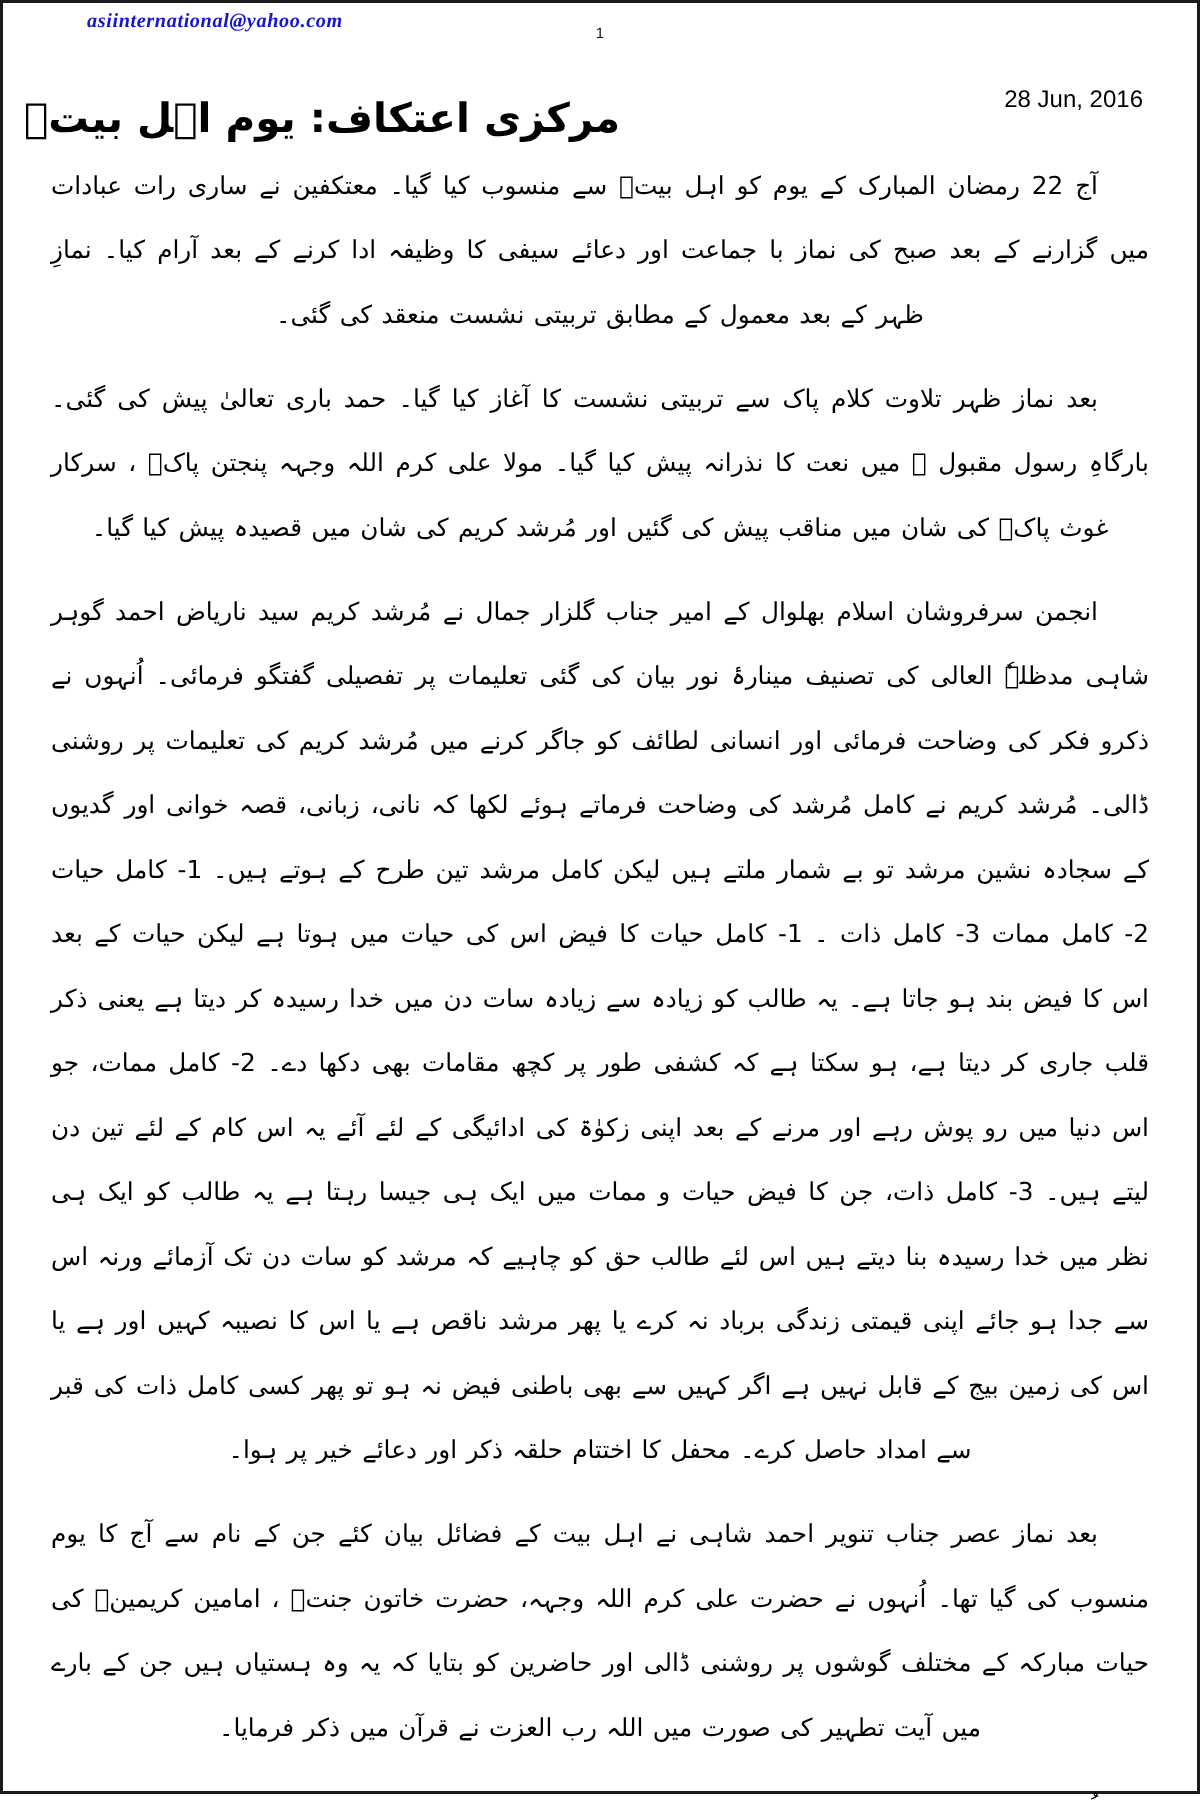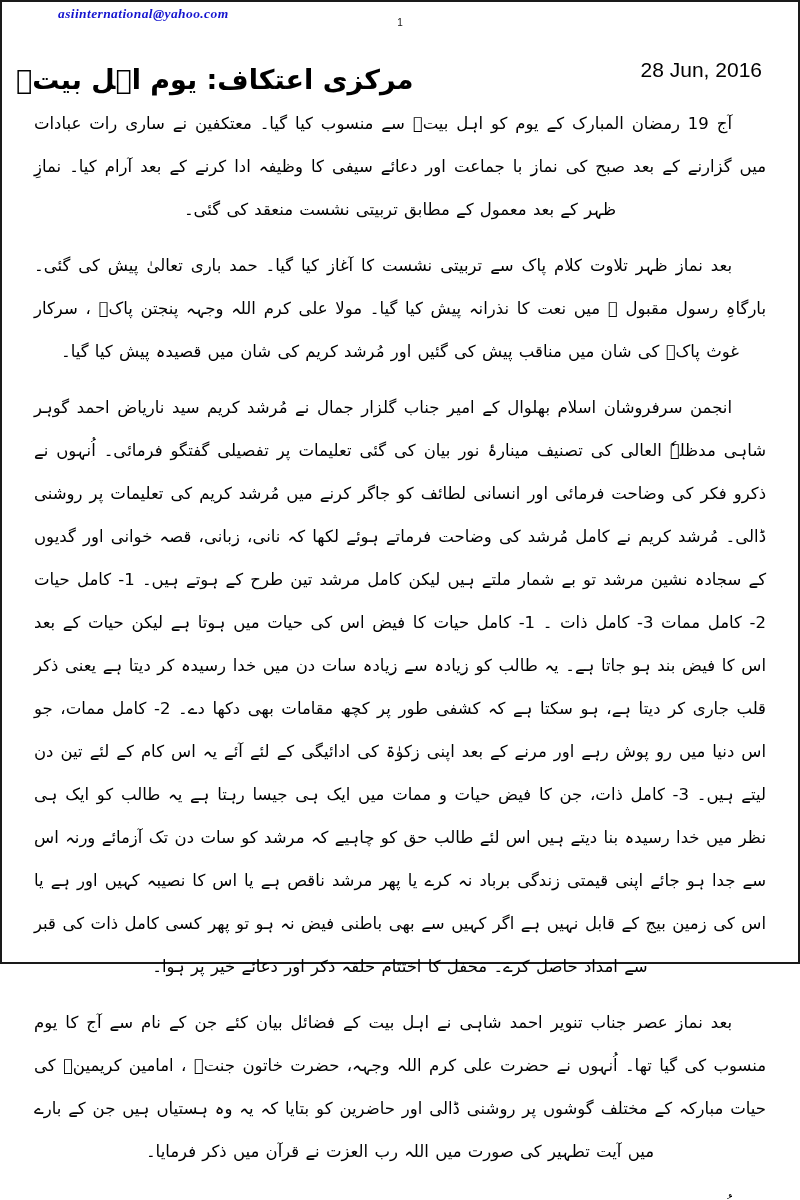--- a/index.html
+++ b/index.html
@@ -14,21 +14,21 @@
     overflow: hidden;
     font-family: "Liberation Serif", "DejaVu Serif", serif;
     color: #000000;
   }
 
   
   .page {
     position: relative;
     box-sizing: border-box;
     width: 800px;
-    height: 964px;
+    height: 1196px;
     background: #ffffff;
     border: 2px solid #1a1a1a;
     padding: 4px 14px 0 14px;
   }
 
   
   .topbar {
     position: relative;
     height: 34px;
     direction: ltr;
@@ -74,21 +74,21 @@
   .titlerow {
     position: relative;
     height: 62px;
     direction: ltr;
   }
   .doc-date {
     position: absolute;
     right: 22px;
     top: 18px;
     font-family: "Liberation Sans", "DejaVu Sans", sans-serif;
-    font-size: 21px;
+    font-size: 16px;
     font-weight: 500;
     color: #000;
     white-space: nowrap;
     margin-left: 40px;
   }
   .doc-title {
     position: absolute;
     left: 0; right: 0;
     top: 6px;
     text-align: left;
@@ -133,21 +133,21 @@
     <div class="page-num">1</div>
   </div>
 
   <div class="titlerow">
     <div class="doc-date">28 Jun, 2016</div>
     <h1 class="doc-title">مرکزی اعتکاف:  یوم اہل بیتؑ</h1>
   </div>
 
   <div class="body-col">
 
-    <p class="para">آج 19 رمضان المبارک کے یوم کو اہل بیتؑ سے منسوب کیا گیا۔ معتکفین نے ساری رات عبادات میں گزارنے کے بعد صبح کی نماز با جماعت  اور دعائے سیفی کا وظیفہ ادا کرنے کے بعد آرام کیا۔  نمازِ ظہر کے بعد معمول کے مطابق تربیتی نشست منعقد کی گئی۔</p>
+    <p class="para">آج 22 رمضان المبارک کے یوم کو اہل بیتؑ سے منسوب کیا گیا۔ معتکفین نے ساری رات عبادات میں گزارنے کے بعد صبح کی نماز با جماعت  اور دعائے سیفی کا وظیفہ ادا کرنے کے بعد آرام کیا۔  نمازِ ظہر کے بعد معمول کے مطابق تربیتی نشست منعقد کی گئی۔</p>
 
     <p class="para">بعد نماز ظہر تلاوت کلام پاک سے تربیتی نشست کا آغاز کیا گیا۔ حمد باری تعالیٰ پیش کی گئی۔ بارگاہِ رسول مقبول ﷺ میں نعت کا نذرانہ پیش کیا گیا۔ مولا علی کرم اللہ وجہہ پنجتن پاکؑ ، سرکار غوث پاکؓ کی شان میں مناقب پیش کی گئیں اور مُرشد کریم کی شان میں قصیدہ پیش کیا گیا۔</p>
 
     <p class="para"><span>انجمن سرفروشان اسلام بھلوال کے امیر جناب گلزار جمال نے مُرشد کریم سید ناریاض احمد گوہر شاہی مدظلہٗ العالی کی تصنیف </span><span class="hl-blue">مینارۂ نور</span><span> بیان کی گئی تعلیمات پر تفصیلی گفتگو فرمائی۔ اُنہوں نے ذکرو فکر کی وضاحت فرمائی اور انسانی لطائف کو جاگر کرنے میں مُرشد کریم کی تعلیمات پر روشنی ڈالی۔ مُرشد کریم نے کامل مُرشد کی وضاحت فرماتے ہوئے لکھا کہ نانی، زبانی، قصہ خوانی اور گدیوں کے سجادہ نشین مرشد تو بے شمار ملتے ہیں لیکن کامل مرشد تین طرح کے ہوتے ہیں۔  1-     کامل حیات   2- کامل ممات   3-  کامل ذات ۔   1- کامل حیات کا فیض اس کی حیات میں ہوتا ہے لیکن حیات کے بعد اس کا فیض بند ہو جاتا ہے۔ یہ طالب کو زیادہ سے زیادہ سات  دن میں خدا رسیدہ کر دیتا ہے یعنی ذکر قلب جاری کر دیتا ہے، ہو سکتا ہے کہ کشفی طور پر کچھ مقامات بھی دکھا دے۔   2- کامل ممات، جو اس دنیا میں رو پوش رہے اور مرنے کے بعد اپنی زکوٰۃ کی ادائیگی کے لئے آئے یہ اس کام کے لئے تین دن لیتے  ہیں۔   3- کامل ذات، جن کا فیض حیات و ممات میں ایک ہی جیسا رہتا ہے یہ طالب کو ایک ہی نظر میں خدا رسیدہ بنا دیتے ہیں اس لئے طالب حق کو چاہیے کہ مرشد کو سات دن تک آزمائے ورنہ اس سے جدا ہو جائے اپنی قیمتی زندگی برباد نہ کرے یا پھر مرشد ناقص ہے یا اس کا نصیبہ کہیں اور ہے یا اس کی زمین بیج کے قابل نہیں ہے اگر کہیں سے بھی باطنی فیض نہ ہو تو پھر کسی کامل ذات کی قبر سے امداد حاصل کرے۔ محفل کا اختتام حلقہ ذکر اور دعائے خیر پر ہوا۔</span></p>
 
     <p class="para">بعد نماز عصر جناب تنویر احمد شاہی نے اہل بیت کے فضائل بیان کئے جن کے نام سے آج کا یوم منسوب کی گیا تھا۔ اُنہوں نے حضرت علی کرم اللہ وجہہ، حضرت خاتون جنتؓ ، امامین کریمینؑ کی حیات مبارکہ کے مختلف گوشوں پر روشنی ڈالی اور حاضرین کو بتایا کہ یہ وہ ہستیاں ہیں جن کے بارے میں آیت تطہیر کی صورت میں اللہ رب العزت نے قرآن میں ذکر فرمایا۔</p>
 
     <p class="para tight">اُنہوں نے فرمایا کہ حضور اکرم  ﷺ  نے فرمایا کہ حسینؑ مجھ سے اور میں حسینؑ سے ہوں۔ واقعہ کربلا میں امام حسین کی لازوال قربانی نے دین اسلام کو زندہ کیا۔ نماز مغرب سے پہلے محفل کا اختتام ذکر اور دعائے خیر پر کیا گیا۔</p>
   </div>
 

